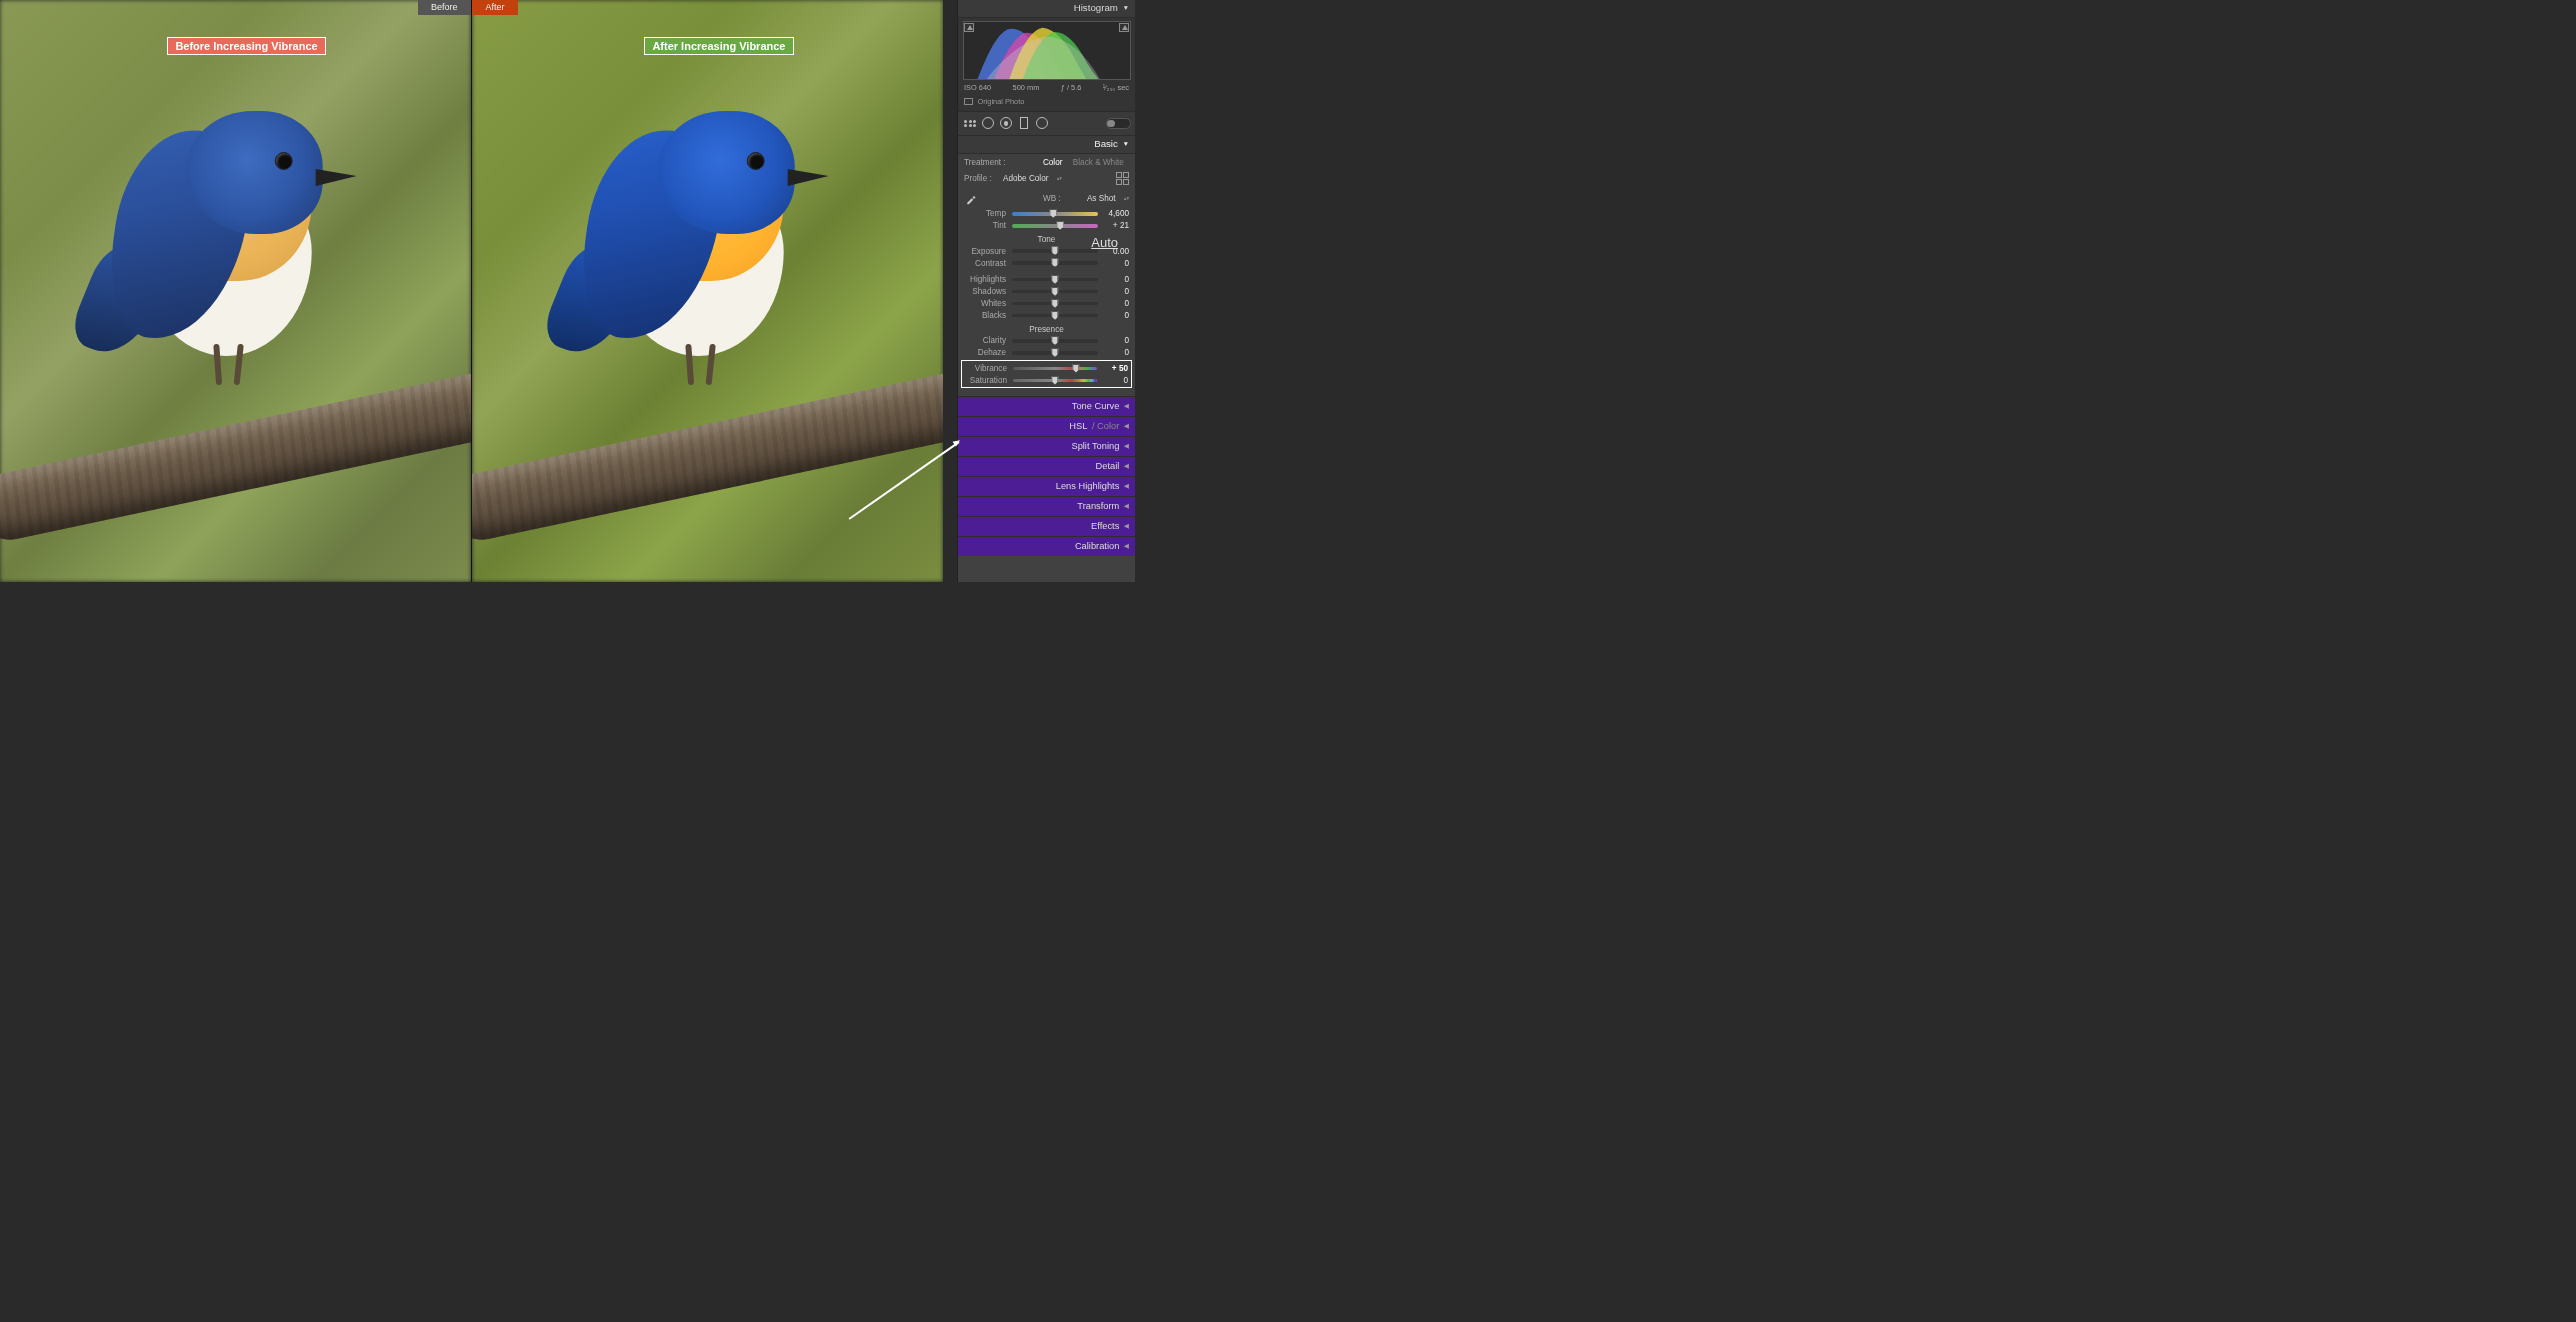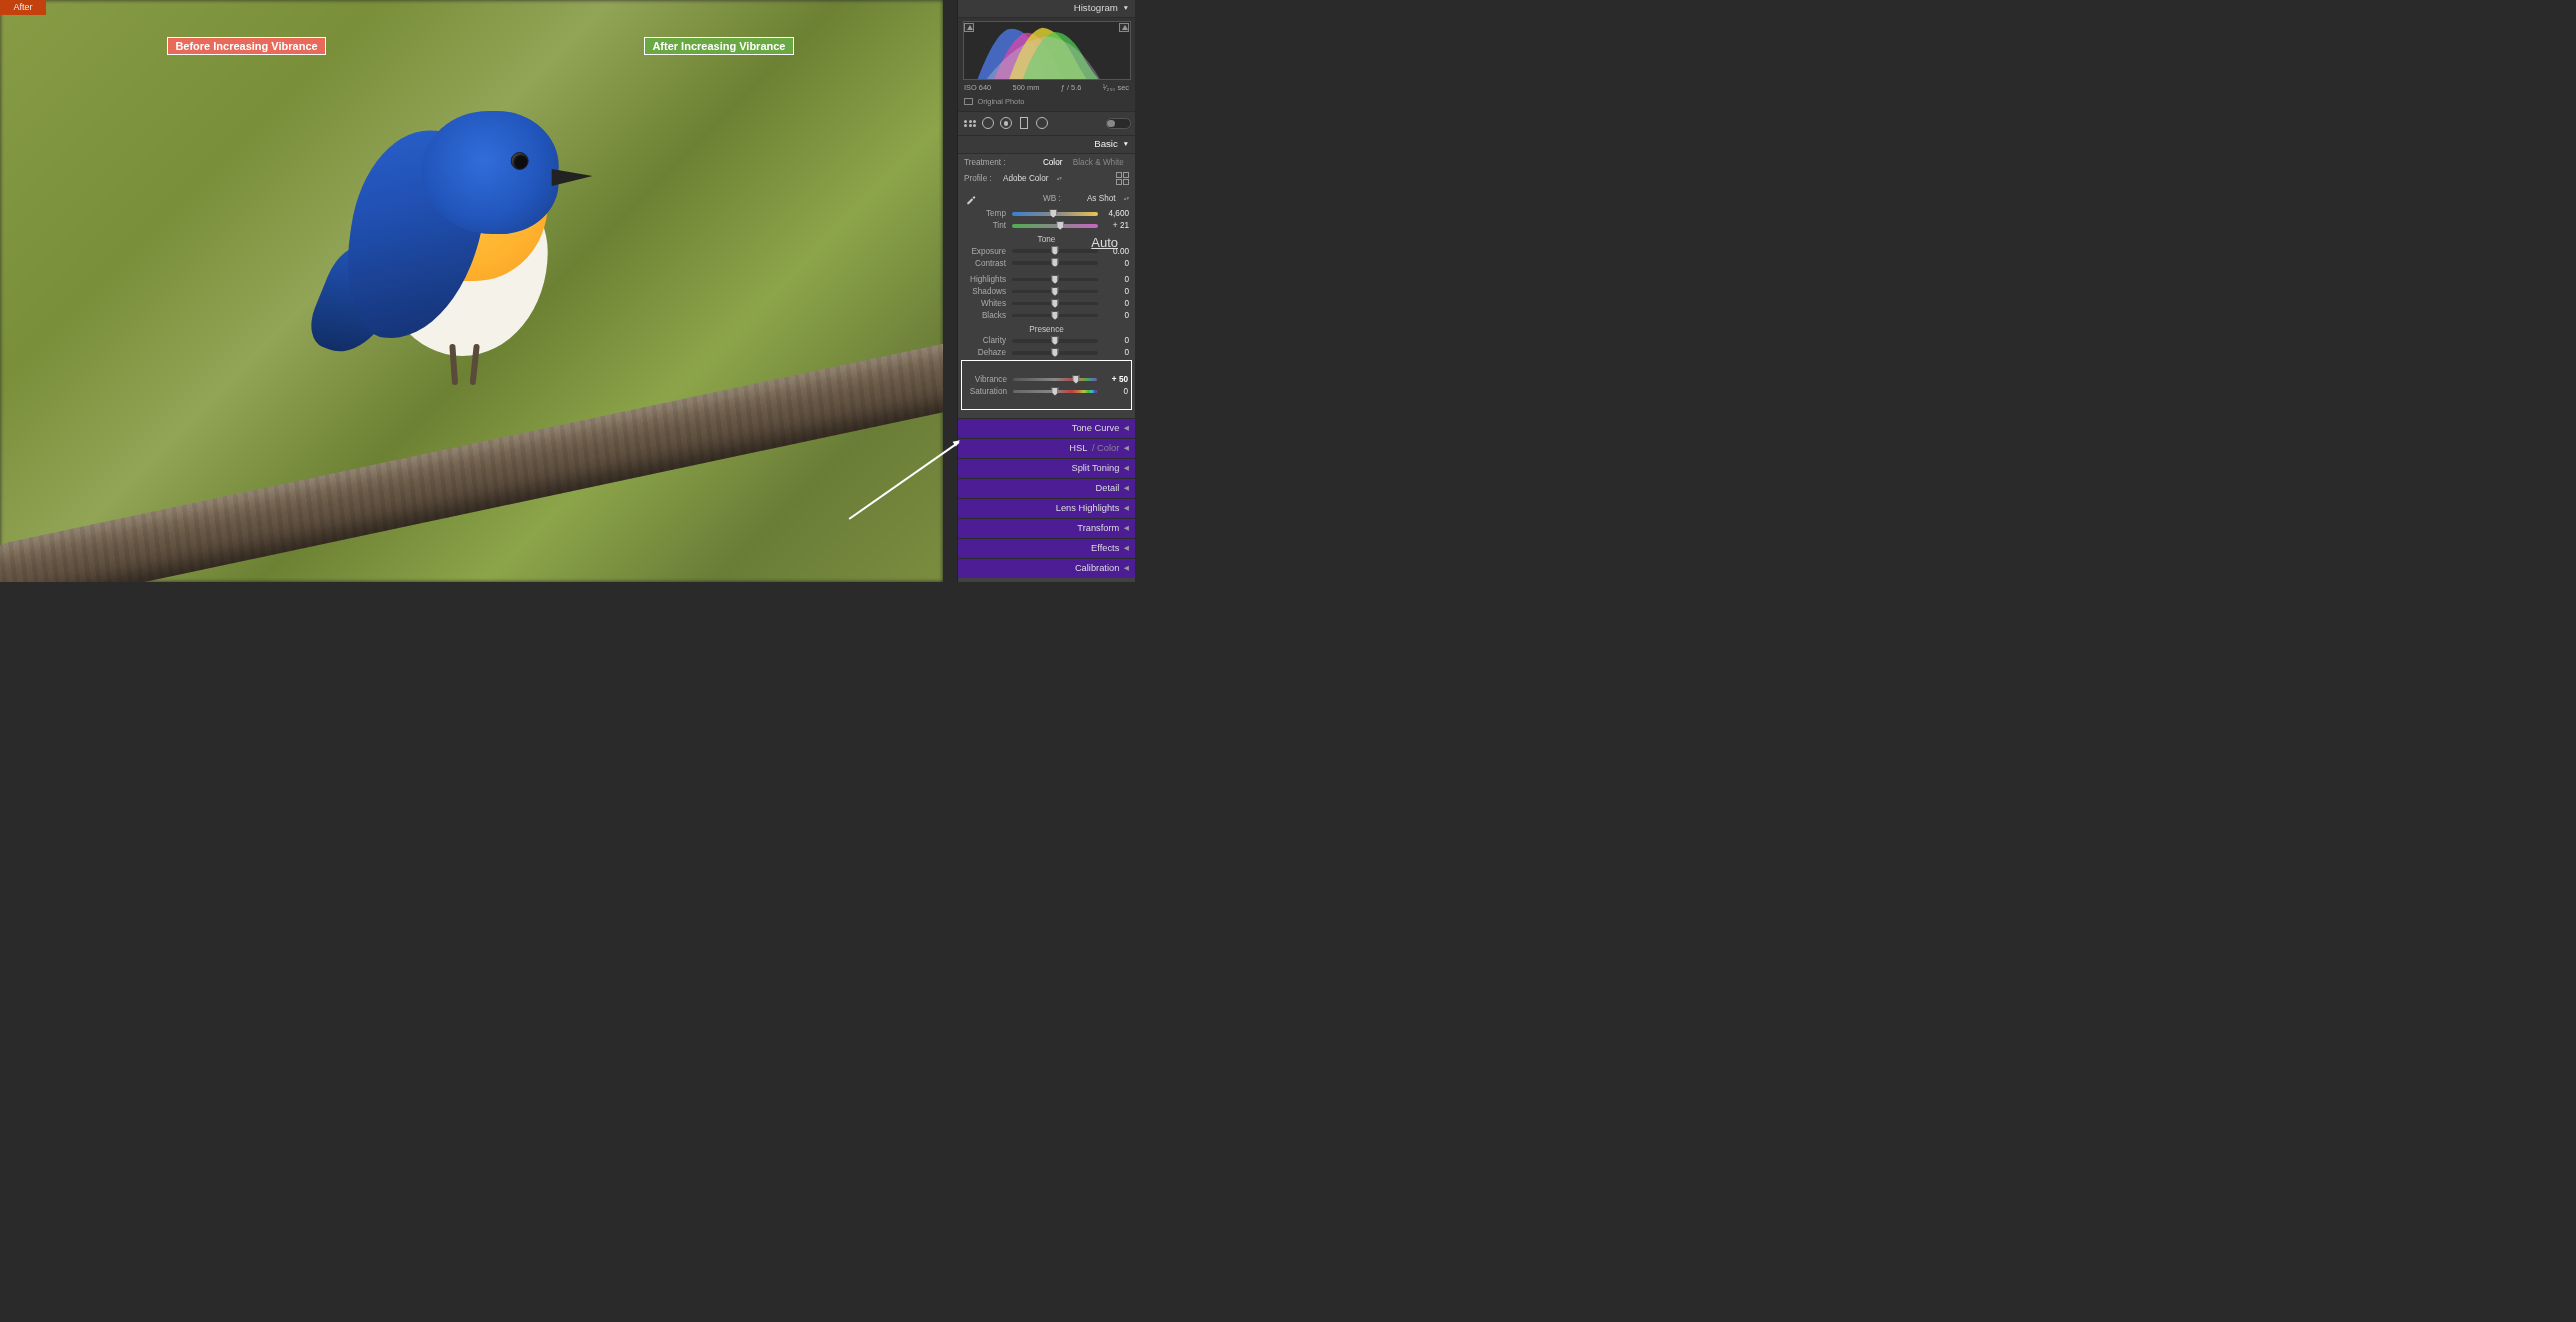--- a/index.html
+++ b/index.html
@@ -72,29 +72,45 @@
 .subhead .auto{ position:absolute; right:11px; top:3.7px; color:#ddd; font-size:13px;text-decoration:underline;}
 .slider-row{display:flex;align-items:center;gap:3px;padding:1.5px 0;}
 .slider-row .slab{width:42px;text-align:right;color:#aaa;font-size:8.2px;}
 .slider-row .track{flex:1;height:3.7px;background:#333;border-radius:2.2px;position:relative;margin:0 3px;}
 .slider-row .track.temp{background:linear-gradient(90deg,#3a7fd4,#888 50%,#e6c452);}
 .slider-row .track.tint{background:linear-gradient(90deg,#4fae52,#888 50%,#c865c2);}
 .slider-row .track.sat{background:linear-gradient(90deg,#666,#888 50%,#c04040 70%,#c07a40 78%,#c0c040 84%,#40c040 90%,#40c0c0 94%,#4040c0 98%,#c040c0);}
 .slider-row .track.vib{background:linear-gradient(90deg,#555,#888 50%,#a85050 70%,#a88850 80%,#50a850 88%,#5080a8 94%,#8850a8);}
 .slider-row .thumb{position:absolute;top:-3px;width:7.4px;height:9px;background:#d0d0d0;border:0.7px solid #555;transform:translateX(-50%);clip-path: polygon(0 0,100% 0,100% 60%,50% 100%,0 60%);}
 .slider-row .sval{width:25px;text-align:right;color:#e8e8e8;font-size:8.2px;}
-.highlight-box{border:1.1px solid #fff;margin:1.5px -3px;padding:12px 3px;}
+.highlight-box{border:1.1px solid #fff;margin:1.5px -3px;padding:1px 3px;}
 .collapsed { display:flex; justify-content:flex-end; align-items:center; gap:4.5px; padding:4.5px 6px; background:#4c1d95; border-top:0.7px solid #2c2c2c; font-size:9.3px; color:#ddd;}
 .collapsed .dim{color:#888;}
 .collapsed .tri{color:#999;}
 </style>
 </head>
 <body>
 
 <div class="canvas">
+  <div class="pane left">
+    <div class="pane-label">Before</div>
+    <div class="photo-bg"></div>
+    <div class="branch"></div>
+    <div class="bird">
+      <div class="tail"></div>
+        <div class="belly"></div>
+        <div class="chest"></div>
+        <div class="wing"></div>
+        <div class="head"></div>
+        <div class="eye"></div>
+        <div class="beak"></div>
+        <div class="leg"></div>
+        <div class="leg leg2"></div>
+    </div>
+  </div>
   <div class="pane right">
     <div class="pane-label">After</div>
     <div class="photo-bg"></div>
     <div class="branch"></div>
     <div class="bird">
       <div class="tail"></div>
         <div class="belly"></div>
         <div class="chest"></div>
         <div class="wing"></div>
         <div class="head"></div>

